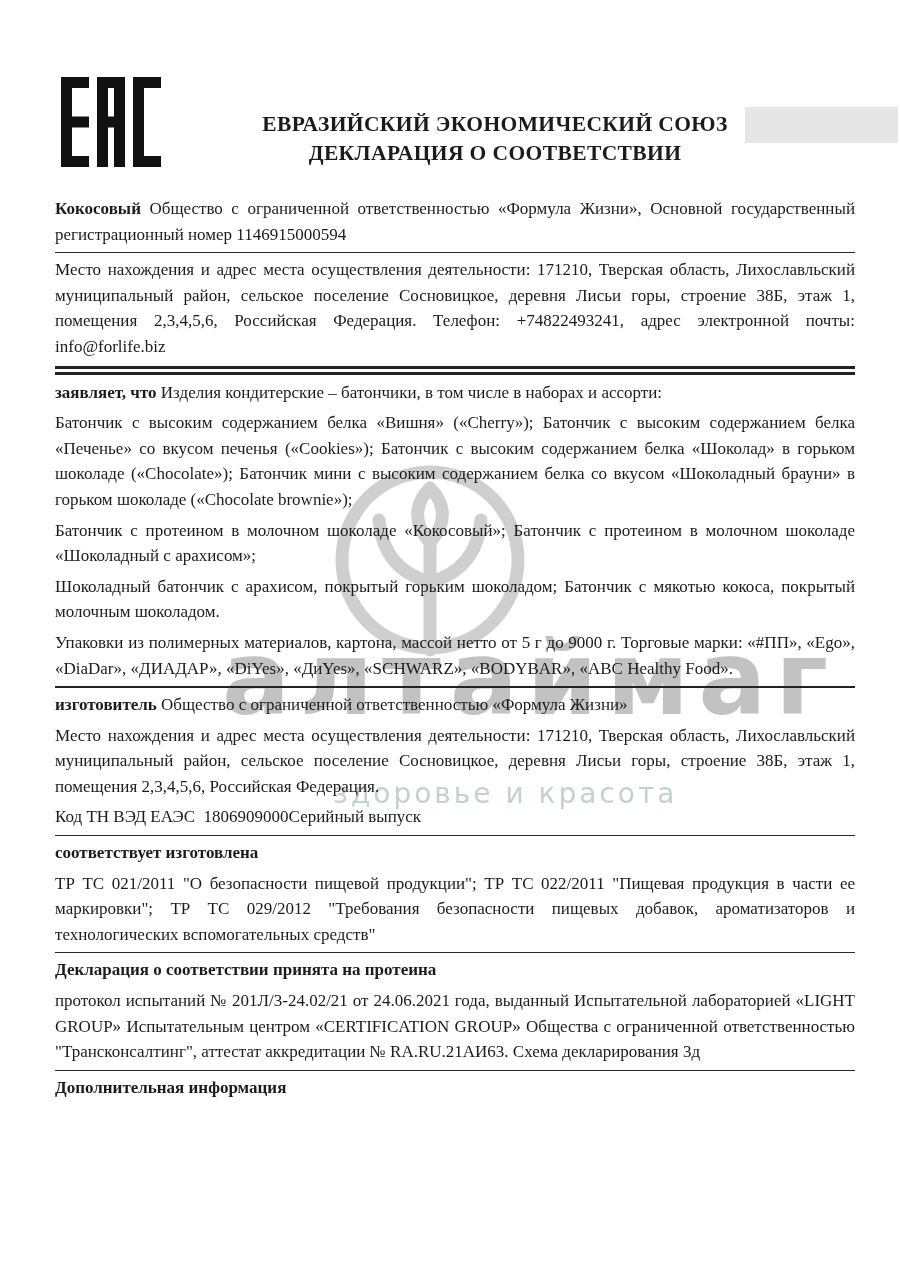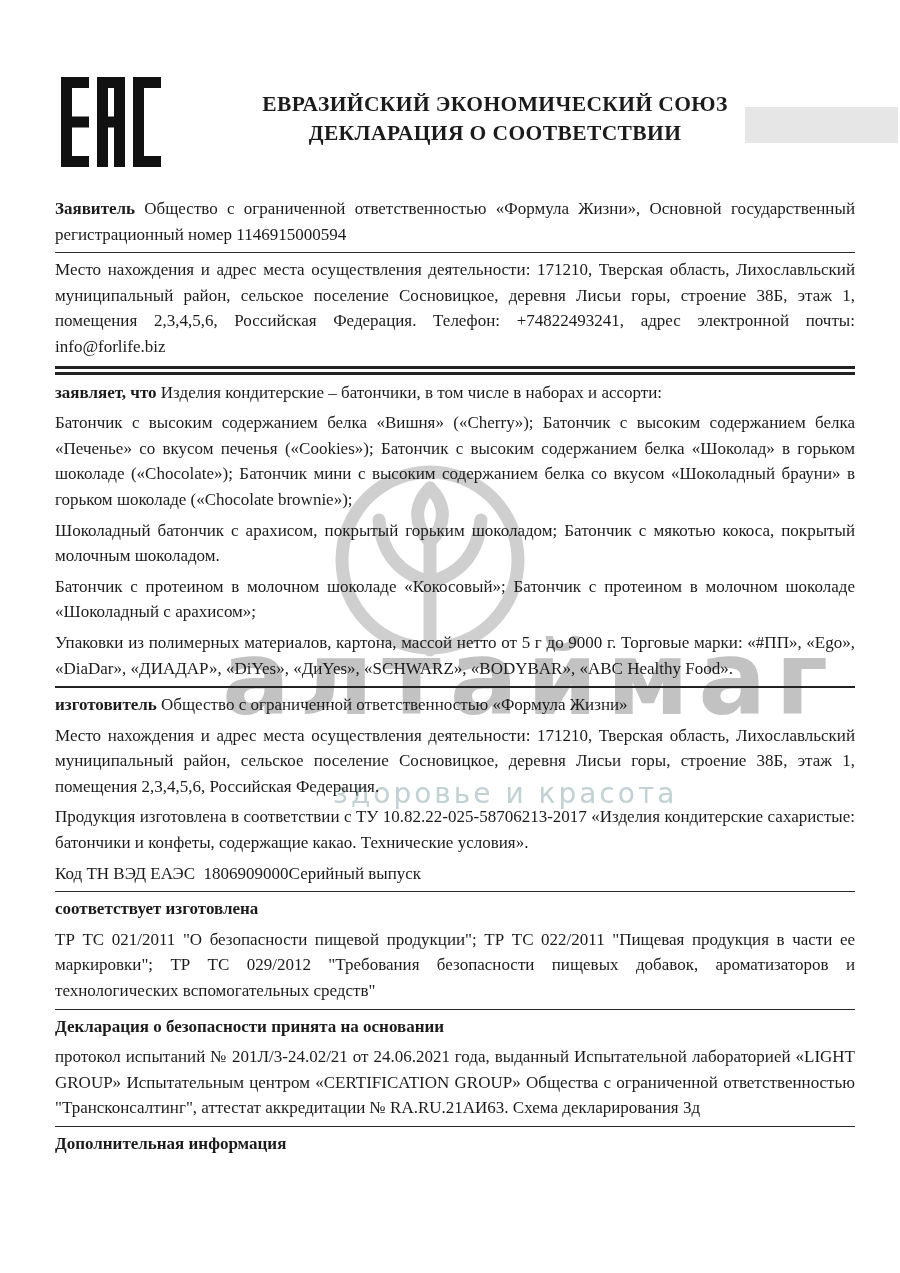--- a/index.html
+++ b/index.html
@@ -1,20 +1,20 @@
 <!DOCTYPE html>
 <html><head>
 <meta charset="utf-8">
 <style>
   html,body{margin:0;padding:0;background:#ffffff;}
   .page{position:relative;width:900px;height:1273px;background:#fff;overflow:hidden;
         font-family:"Liberation Serif", serif;color:#1b1b1b;}
   .content{position:absolute;left:55px;top:0;width:800px;z-index:2;}
   
-  .hdr{display:flex;align-items:flex-start;margin-top:76px;}
+  .hdr{display:flex;align-items:flex-end;margin-top:76px;}
   .logo{margin-left:6px;flex:0 0 auto;}
   .titlebox{flex:1;text-align:center;padding-right:26px;padding-top:14px;}
   .title{font-size:21.5px;font-weight:bold;line-height:29px;letter-spacing:.4px;}
   
   .body{margin-top:26px;font-size:17px;line-height:25.6px;text-align:justify;}
   p{margin:0;padding:2px 0 3px;}
   .b{font-weight:bold;}
   .rule{border-top:1.5px solid #2a2a2a;margin:2px 0;}
   .rule2{border-top:2px solid #222;margin:2px 0;}
   .rule3{border-top:3px solid #222;margin:3px 0;}
@@ -65,46 +65,45 @@
         <rect x="72" y="79" width="28" height="11"></rect>
       </svg>
       <div class="titlebox">
         <div class="title">ЕВРАЗИЙСКИЙ ЭКОНОМИЧЕСКИЙ СОЮЗ</div>
         <div class="title">ДЕКЛАРАЦИЯ О СООТВЕТСТВИИ</div>
       </div>
     </div>
 
     <div class="body">
 
-      <p><span class="b">Заявитель</span><span> Общество с ограниченной ответственностью «Формула Жизни», Основной государственный регистрационный номер 1146915000594</span></p>
+      <p><span class="b">Кокосовый</span><span> Общество с ограниченной ответственностью «Формула Жизни», Основной государственный регистрационный номер 1146915000594</span></p>
       <div class="rule"></div>
 
       <p>Место нахождения и адрес места осуществления деятельности: 171210, Тверская область, Лихославльский муниципальный район, сельское поселение Сосновицкое, деревня Лисьи горы, строение 38Б, этаж 1, помещения 2,3,4,5,6, Российская Федерация. Телефон: +74822493241, адрес электронной почты: info@forlife.biz</p>
       <div class="rule3"></div>
 
       <div class="rule3"></div>
 
       <p><span class="b">заявляет, что</span><span> Изделия кондитерские – батончики, в том числе в наборах и ассорти:</span></p>
       <p>Батончик с высоким содержанием белка «Вишня» («Cherry»); Батончик с высоким содержанием белка «Печенье» со вкусом печенья («Cookies»); Батончик с высоким содержанием белка «Шоколад» в горьком шоколаде («Chocolate»); Батончик мини с высоким содержанием белка со вкусом «Шоколадный брауни» в горьком шоколаде («Chocolate brownie»);</p>
+      <p>Батончик с протеином в молочном шоколаде «Кокосовый»; Батончик с протеином в молочном шоколаде «Шоколадный с арахисом»;</p>
       <p>Шоколадный батончик с арахисом, покрытый горьким шоколадом; Батончик с мякотью кокоса, покрытый молочным шоколадом.</p>
-      <p>Батончик с протеином в молочном шоколаде «Кокосовый»; Батончик с протеином в молочном шоколаде «Шоколадный с арахисом»;</p>
       <p>Упаковки из полимерных материалов, картона, массой нетто от 5 г до 9000 г. Торговые марки: «#ПП», «Ego», «DiaDar», «ДИАДАР», «DiYes», «ДиYes», «SCHWARZ», «BODYBAR», «ABC Healthy Food».</p>
       <div class="rule2"></div>
 
       <p><span class="b">изготовитель</span><span> Общество с ограниченной ответственностью «Формула Жизни»</span></p>
       <p>Место нахождения и адрес места осуществления деятельности: 171210, Тверская область, Лихославльский муниципальный район, сельское поселение Сосновицкое, деревня Лисьи горы, строение 38Б, этаж 1, помещения 2,3,4,5,6, Российская Федерация.</p>
-      <p>Продукция изготовлена в соответствии с ТУ 10.82.22-025-58706213-2017 «Изделия кондитерские сахаристые: батончики и конфеты, содержащие какао. Технические условия».</p>
       <p>Код ТН ВЭД ЕАЭС&nbsp; 1806909000Серийный выпуск</p>
       <div class="rule"></div>
 
       <p class="b">соответствует изготовлена</p>
       <p>ТР ТС 021/2011 "О безопасности пищевой продукции"; ТР ТС 022/2011 "Пищевая продукция в части ее маркировки"; ТР ТС 029/2012 "Требования безопасности пищевых добавок, ароматизаторов и технологических вспомогательных средств"</p>
       <div class="rule"></div>
 
-      <p class="b">Декларация о безопасности принята на основании</p>
+      <p class="b">Декларация о соответствии принята на протеина</p>
       <p>протокол испытаний № 201Л/3-24.02/21 от 24.06.2021 года, выданный Испытательной лабораторией «LIGHT GROUP» Испытательным центром «CERTIFICATION GROUP» Общества с ограниченной ответственностью "Трансконсалтинг", аттестат аккредитации № RA.RU.21АИ63. Схема декларирования 3д</p>
       <div class="rule"></div>
 
       <p class="b">Дополнительная информация</p>
 
     </div>
   </div>
 </div>
 
 </body></html>

